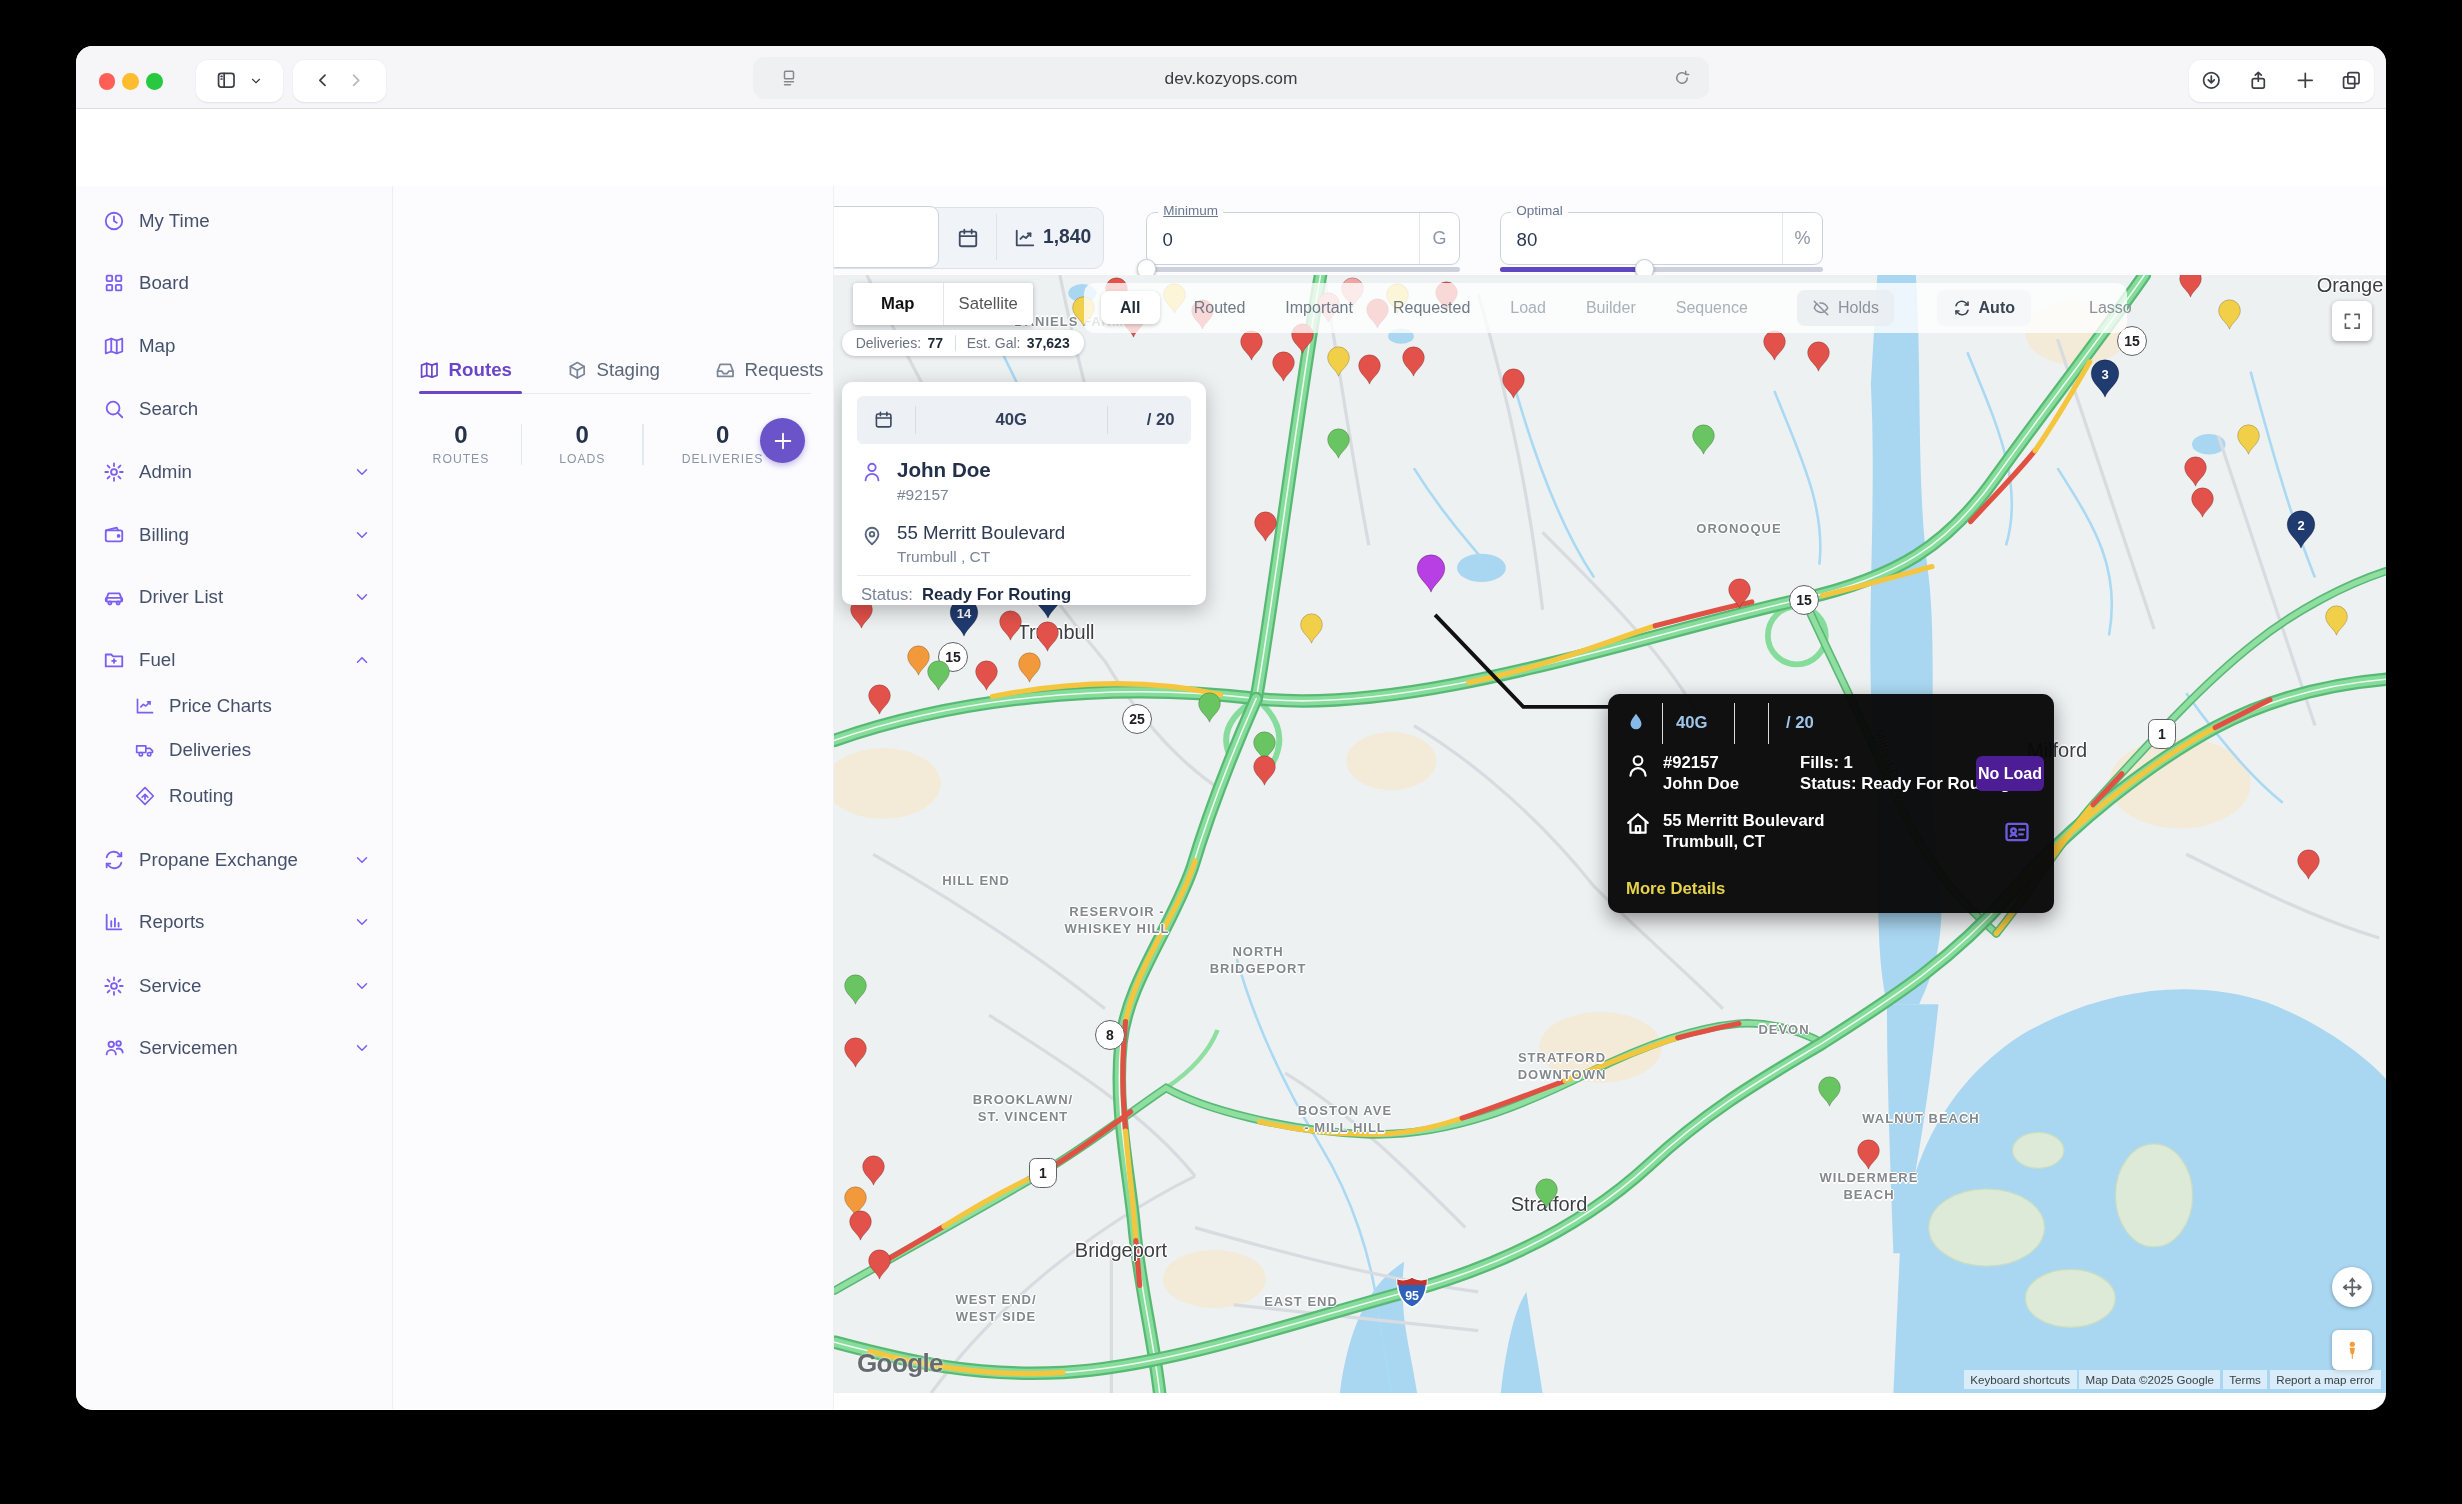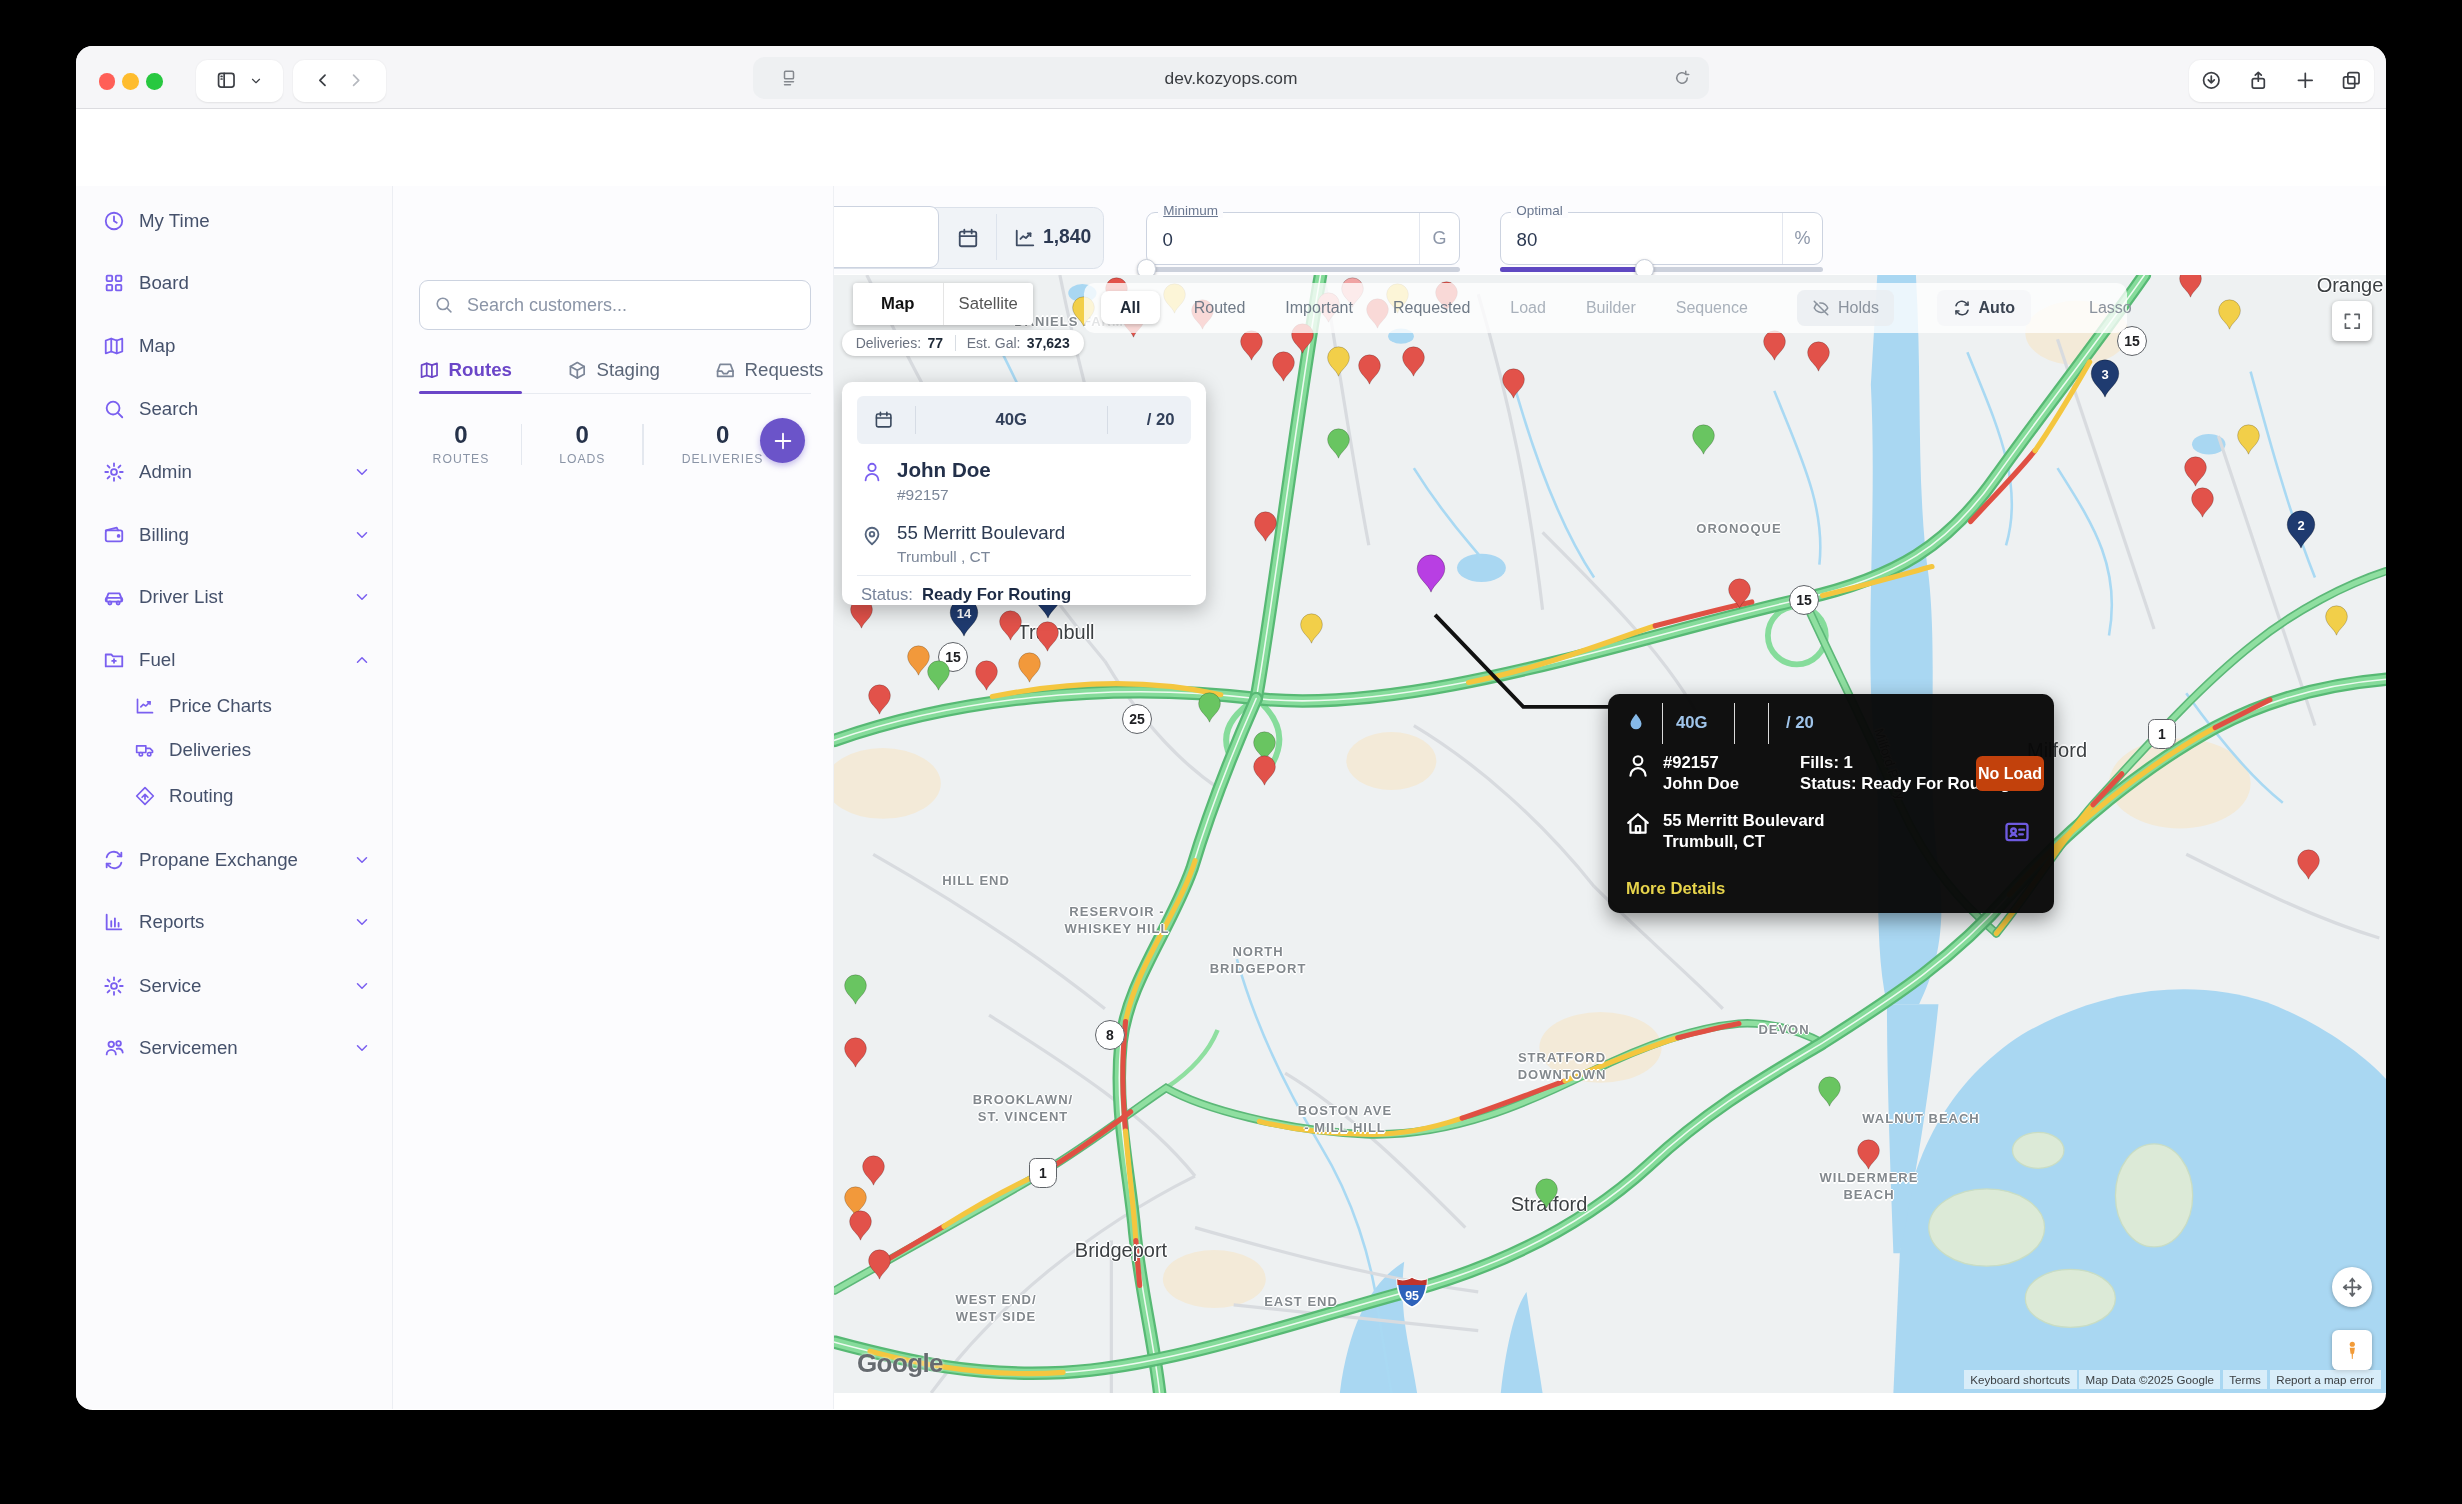--- a/index.html
+++ b/index.html
@@ -143,21 +143,21 @@
   .popdiv{position:absolute;left:15.5px;top:193px;width:334px;height:1.3px;background:#e7ebf1;}
   .popstatus{position:absolute;left:19.3px;top:203px;font-size:16.7px;color:#77839a;}
   .popstatus b{color:#1d2b45;margin-left:9px;font-weight:700;}
   
   .dtip{position:absolute;left:774px;top:419px;width:446px;height:219px;background:rgba(8,8,8,.97);border-radius:11.6px;
     z-index:8;color:#fff;box-shadow:0 6.4px 19.3px rgba(0,0,0,.4);}
   .dtip .vline{position:absolute;top:9px;width:1.3px;height:41px;background:rgba(255,255,255,.85);}
   .dtip-gal{position:absolute;font-size:16.7px;font-weight:700;color:#9fc4ea;top:19.3px;}
   .dtip .i{position:absolute;}
   .drow-t{font-size:16.7px;line-height:20.6px;font-weight:600;}
-  .noload{position:absolute;left:368px;top:62px;width:68px;height:35px;background:#c2410c;border-radius:6.4px;
+  .noload{position:absolute;left:368px;top:62px;width:68px;height:35px;background:#4c1d95;border-radius:6.4px;
     display:flex;align-items:center;justify-content:center;font-size:16px;font-weight:700;z-index:2;}
   .more{position:absolute;left:18px;top:185px;font-size:16.7px;font-weight:700;color:#e6d34b;cursor:pointer;}
   
   .glogo{position:absolute;left:23px;top:1073px;font-size:26px;font-weight:700;color:#666b70;z-index:6;
     letter-spacing:-0.6px;text-shadow:0 0 2.6px #fff;}
   .attr{position:absolute;right:6.4px;top:1095px;display:flex;gap:2.6px;z-index:6;}
   .attr span{background:rgba(255,255,255,.55);color:#3c4043;font-size:11.6px;padding:3.2px 6.4px;}
 </style>
 </head>
 <body>
@@ -502,29 +502,20 @@
       <div class="suffix" style="right:0;width:40px;">%</div>
     </div>
     <div class="flab" style="left:1118px;top:18px;">Optimal</div>
     <div class="slider" style="left:1107px;top:81px;width:323px;">
       <div class="fill" style="width:145px;"></div>
       <div class="thumb" style="left:135px;"></div>
     </div>
   </div>
 
   <div class="panel"></div>
-  <div class="search">
-    <span class="i">
-        <svg viewBox="0 0 24 24" fill="none" stroke="currentColor" stroke-width="2" stroke-linecap="round" stroke-linejoin="round">
-          <circle cx="11" cy="11" r="7"></circle>
-          <path d="M16.5 16.5 21 21"></path>
-        </svg>
-      </span>
-    <input placeholder="Search customers..." style="">
-  </div>
   <div class="tabs" id="tabs">
       <div class="tab active">
         <span class="i">
           <svg viewBox="0 0 24 24" fill="none" stroke="currentColor" stroke-width="2" stroke-linecap="round" stroke-linejoin="round">
             <path d="M9 4 3 6v14l6-2 6 2 6-2V4l-6 2-6-2z"></path>
             <path d="M9 4v14M15 6v14"></path>
           </svg>
         </span>
         <span>Routes</span>
       </div>

